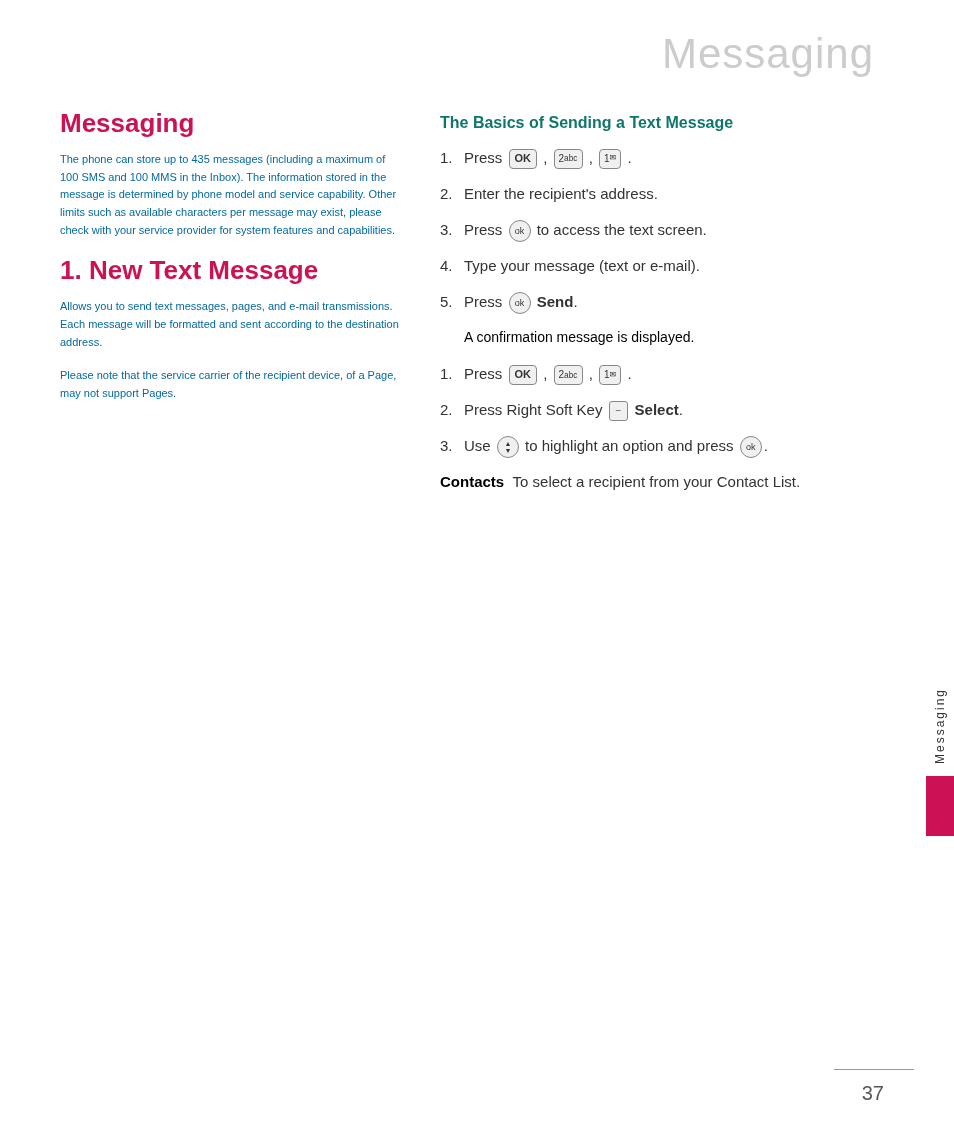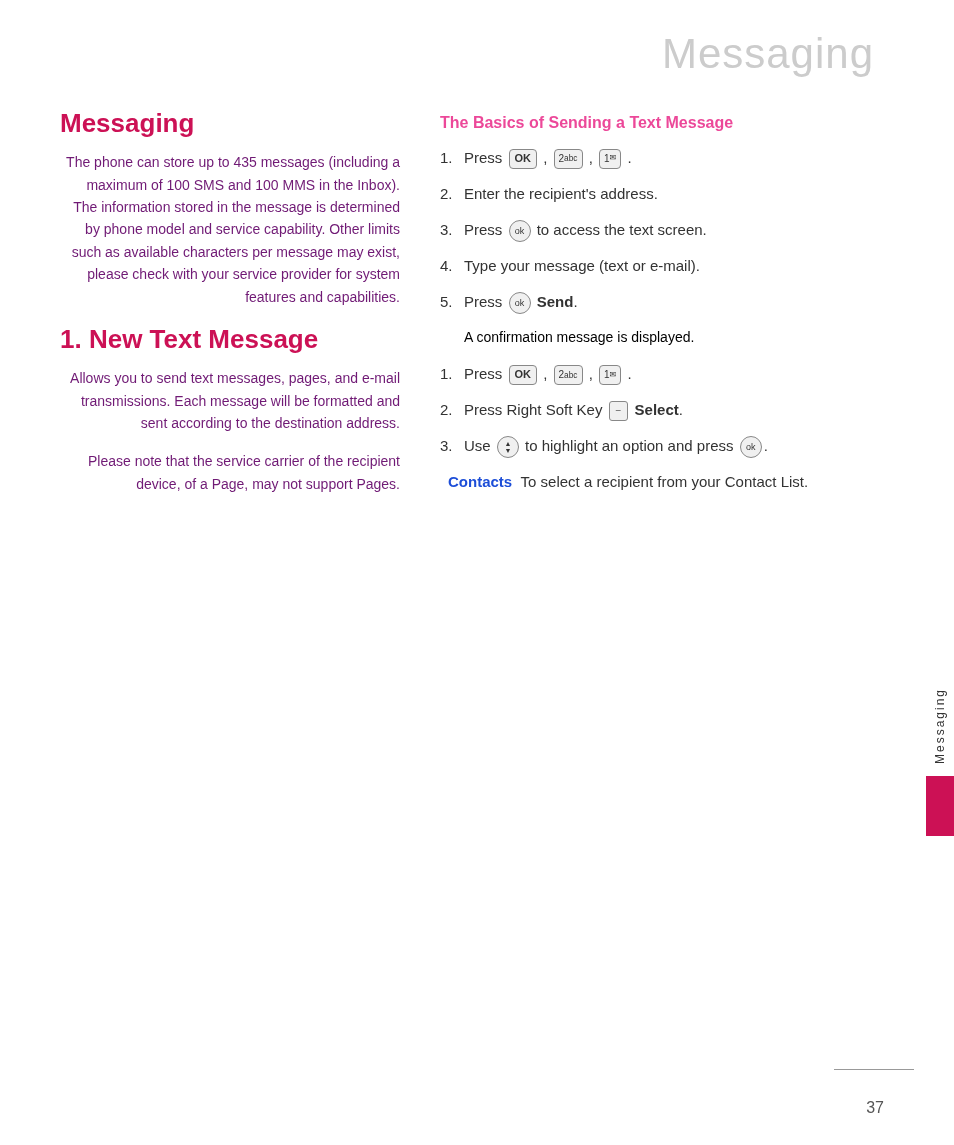--- a/index.html
+++ b/index.html
@@ -47,32 +47,31 @@
     
     .section-heading-pink {
       color: #cc1155;
       font-size: 26px;
       font-weight: bold;
       margin-bottom: 12px;
       line-height: 1.2;
     }
 
     .body-text {
-      font-size: 14px;
-      color: #701a75;
+      font-size: 11px;
+      color: #0369a1;
       line-height: 1.6;
       margin-bottom: 16px;
-      text-align: right;
     }
 
     
     .subsection-heading {
       font-size: 16px;
       font-weight: bold;
-      color: #ec4899;
+      color: #0f766e;
       margin-bottom: 12px;
       line-height: 1.3;
     }
 
     
     .step {
       font-size: 15px;
       color: #333333;
       line-height: 1.6;
       margin-bottom: 12px;
@@ -152,23 +151,22 @@
     }
 
     .contacts-line {
       font-size: 15px;
       color: #333333;
       line-height: 1.6;
       margin-top: 10px;
     }
 
     .contacts-keyword {
-      color: #1d4ed8;
-      font-weight: bold;
-      margin-left: 8px;
+      color: #000000;
+      font-weight: bold;
     }
 
     
     .sidebar-tab {
       position: absolute;
       right: 0;
       top: 680px;
       width: 28px;
       height: 160px;
       display: flex;
@@ -189,23 +187,23 @@
     .sidebar-tab-bar {
       width: 28px;
       height: 60px;
       background: #cc1155;
       margin-top: 4px;
     }
 
     
     .page-number {
       position: absolute;
-      bottom: 28px;
+      bottom: 40px;
       right: 70px;
-      font-size: 16px;
+      font-size: 20px;
       color: #555555;
     }
 
     
     .page-divider {
       position: absolute;
       bottom: 75px;
       right: 40px;
       width: 80px;
       height: 1px;

